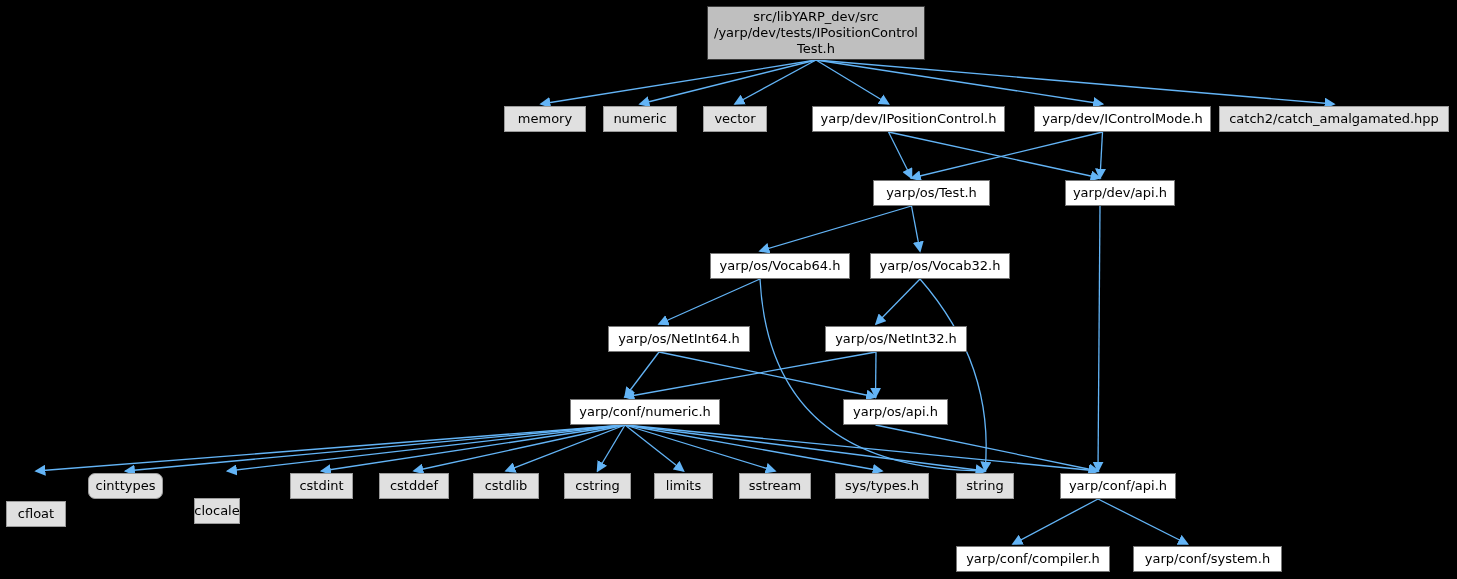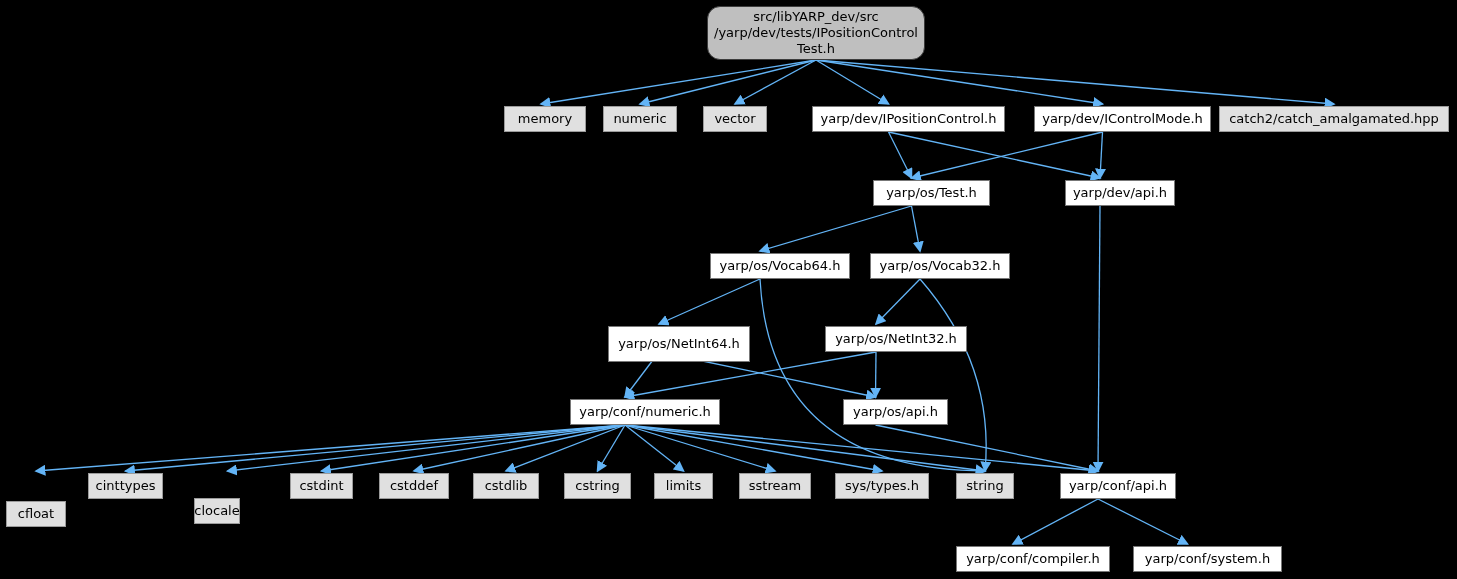--- a/index.html
+++ b/index.html
@@ -59,39 +59,39 @@
       <path d="M625,425 L683.5,471" fill="none" stroke="#63b4f6" stroke-width="1.3" marker-end="url(#arrow)" data-interactable="false"></path>
       <path d="M625,425 L775,471" fill="none" stroke="#63b4f6" stroke-width="1.3" marker-end="url(#arrow)" data-interactable="false"></path>
       <path d="M625,425 L882,471" fill="none" stroke="#63b4f6" stroke-width="1.3" marker-end="url(#arrow)" data-interactable="false"></path>
       <path d="M625,425 L985,471" fill="none" stroke="#63b4f6" stroke-width="1.3" marker-end="url(#arrow)" data-interactable="false"></path>
       <path d="M625,425 L1098,471" fill="none" stroke="#63b4f6" stroke-width="1.3" marker-end="url(#arrow)" data-interactable="false"></path>
       <path d="M875.5,425 L1098,471" fill="none" stroke="#63b4f6" stroke-width="1.3" marker-end="url(#arrow)" data-interactable="false"></path>
       <path d="M1098,499 L1013,544" fill="none" stroke="#63b4f6" stroke-width="1.3" marker-end="url(#arrow)" data-interactable="false"></path>
       <path d="M1098,499 L1187.5,544" fill="none" stroke="#63b4f6" stroke-width="1.3" marker-end="url(#arrow)" data-interactable="false"></path>
     </svg>
 
-<div class="node root" data-interactable="false" style="left: 707px; top: 6px; width: 218px; height: 54px; border-radius: 13px;">src/libYARP_dev/src
+<div class="node root" data-interactable="false" style="left: 707px; top: 6px; width: 218px; height: 54px;">src/libYARP_dev/src
 /yarp/dev/tests/IPositionControl
 Test.h</div>
     <div class="node gray" data-interactable="false" style="left: 504px; top: 106px; width: 82px; height: 26px;">memory</div>
     <div class="node gray" data-interactable="false" style="left: 603px; top: 106px; width: 74px; height: 26px;">numeric</div>
     <div class="node gray" data-interactable="false" style="left: 703px; top: 106px; width: 64px; height: 26px;">vector</div>
     <div class="node white" data-interactable="true" style="left: 792px; top: 106px; width: 193px; height: 26px;">yarp/dev/IPositionControl.h</div>
     <div class="node white" data-interactable="true" style="left: 1014px; top: 106px; width: 177px; height: 26px;">yarp/dev/IControlMode.h</div>
     <div class="node gray" data-interactable="false" style="left: 1219px; top: 106px; width: 230px; height: 26px;">catch2/catch_amalgamated.hpp</div>
     <div class="node white" data-interactable="true" style="left: 853px; top: 180px; width: 117px; height: 26px;">yarp/os/Test.h</div>
     <div class="node white" data-interactable="true" style="left: 1045px; top: 180px; width: 110px; height: 26px;">yarp/dev/api.h</div>
     <div class="node white" data-interactable="true" style="left: 690px; top: 253px; width: 140px; height: 26px;">yarp/os/Vocab64.h</div>
     <div class="node white" data-interactable="true" style="left: 850px; top: 253px; width: 140px; height: 26px;">yarp/os/Vocab32.h</div>
-    <div class="node white" data-interactable="true" style="left: 588px; top: 326px; width: 142px; height: 36px;">yarp/os/NetInt64.h</div>
+    <div class="node white" data-interactable="true" style="left: 588px; top: 326px; width: 142px; height: 26px;">yarp/os/NetInt64.h</div>
     <div class="node white" data-interactable="true" style="left: 805px; top: 326px; width: 142px; height: 26px;">yarp/os/NetInt32.h</div>
     <div class="node white" data-interactable="true" style="left: 550px; top: 399px; width: 150px; height: 26px;">yarp/conf/numeric.h</div>
     <div class="node white" data-interactable="true" style="left: 823px; top: 399px; width: 105px; height: 26px;">yarp/os/api.h</div>
     <div class="node gray" data-interactable="false" style="left: 6px; top: 473px; width: 60px; height: 26px; margin-top: 28px;">cfloat</div>
-    <div class="node gray" data-interactable="false" style="left: 88px; top: 473px; width: 75px; height: 26px;">cinttypes</div>
+    <div class="node gray" data-interactable="false" style="left: 88px; top: 473px; width: 75px; height: 26px; border-radius: 7px;">cinttypes</div>
     <div class="node gray" data-interactable="false" style="left: 194px; top: 498px; width: 46px; height: 26px;">clocale</div>
     <div class="node gray" data-interactable="false" style="left: 290px; top: 473px; width: 63px; height: 26px; text-align: center;">cstdint</div>
     <div class="node gray" data-interactable="false" style="left: 379px; top: 473px; width: 70px; height: 26px;">cstddef</div>
     <div class="node gray" data-interactable="false" style="left: 473px; top: 473px; width: 66px; height: 26px;">cstdlib</div>
     <div class="node gray" data-interactable="false" style="left: 564px; top: 473px; width: 67px; height: 26px;">cstring</div>
     <div class="node gray" data-interactable="false" style="left: 654px; top: 473px; width: 59px; height: 26px;">limits</div>
     <div class="node gray" data-interactable="false" style="left: 739px; top: 473px; width: 72px; height: 26px;">sstream</div>
     <div class="node gray" data-interactable="false" style="left: 835px; top: 473px; width: 94px; height: 26px;">sys/types.h</div>
     <div class="node gray" data-interactable="false" style="left: 956px; top: 473px; width: 58px; height: 26px;">string</div>
     <div class="node white" data-interactable="true" style="left: 1040px; top: 473px; width: 116px; height: 26px;">yarp/conf/api.h</div>

